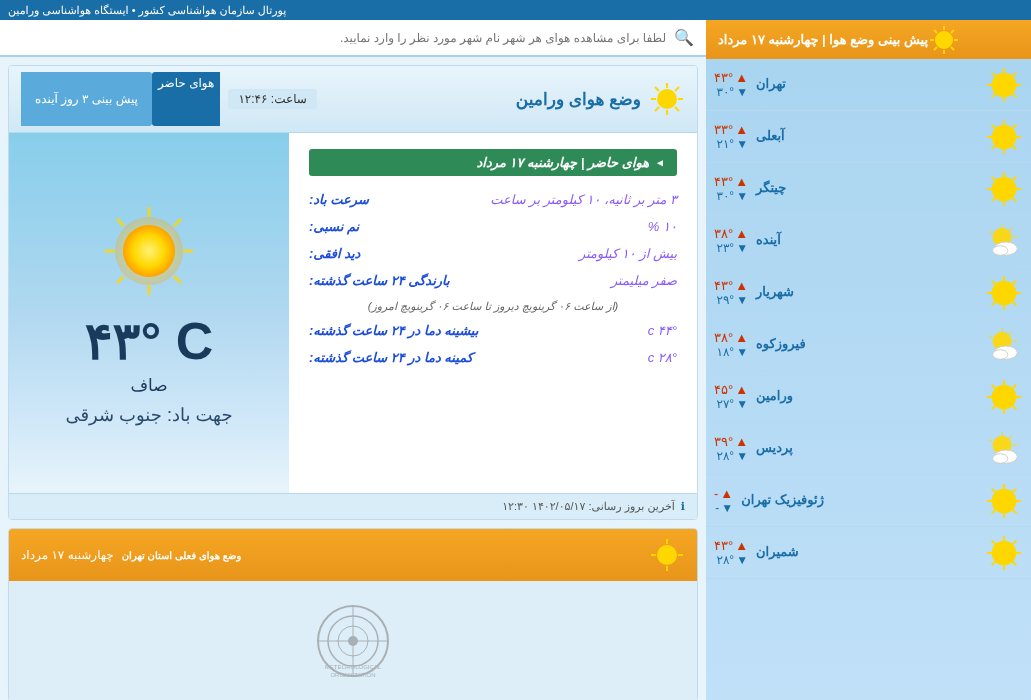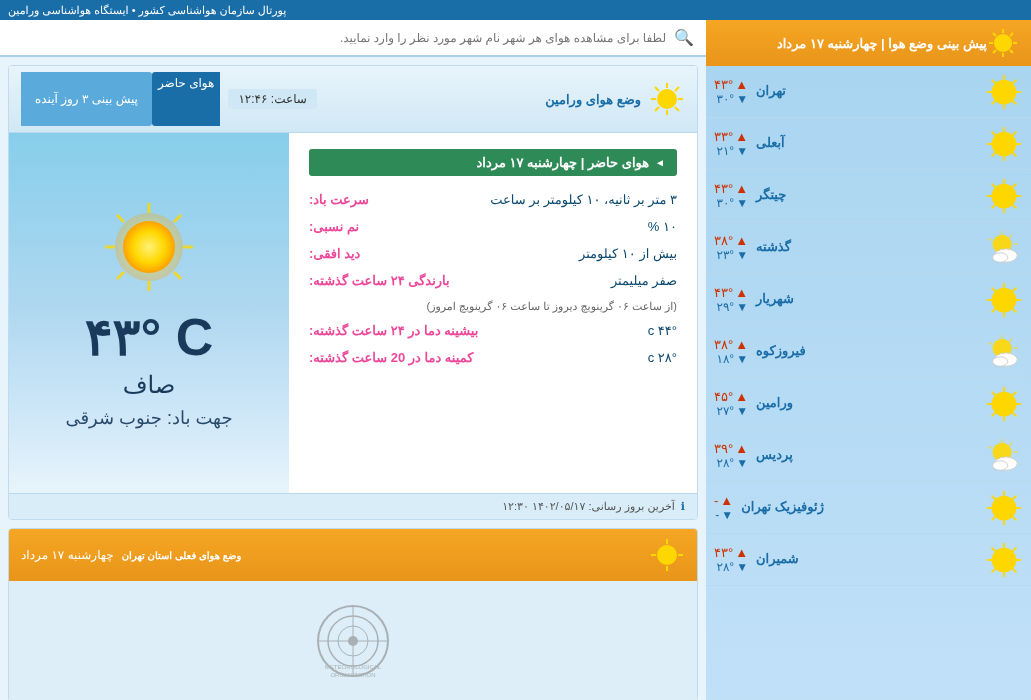--- a/index.html
+++ b/index.html
@@ -40,22 +40,22 @@
     }
 
     .sidebar-header {
       background: linear-gradient(to bottom, #f5a623, #e8951a);
       color: white;
       font-size: 14px;
       font-weight: bold;
       padding: 8px 12px;
       display: flex;
       align-items: center;
-      justify-content: flex-start;
-      height: 46px;
+      justify-content: flex-end;
+      height: 39px;
     }
 
     .city-row {
       display: flex;
       align-items: center;
       padding: 4px 8px;
       border-bottom: 1px solid #b8d8ee;
       height: 52px;
     }
 
@@ -148,21 +148,21 @@
       background: linear-gradient(to bottom, #e8f4fb, #d0e8f5);
       padding: 6px 12px;
       display: flex;
       align-items: center;
       justify-content: space-between;
       border-bottom: 1px solid #b8d8ee;
     }
 
     .weather-card-title {
       color: #1a6ea8;
-      font-size: 13px;
+      font-size: 17px;
       font-weight: bold;
     }
 
     .weather-tabs {
       display: flex;
       gap: 0;
     }
 
     .tab-current {
       background: #1a6ea8;
@@ -192,20 +192,21 @@
 
     
     .weather-body {
       display: flex;
       min-height: 360px;
     }
 
     .weather-details {
       flex: 1;
       padding: 16px 20px;
+      font-style: italic;
     }
 
     .weather-title-bar {
       background: #2e8b57;
       color: white;
       padding: 6px 12px;
       font-size: 13px;
       font-weight: bold;
       border-radius: 3px;
       margin-bottom: 16px;
@@ -222,32 +223,32 @@
     .detail-row {
       display: flex;
       justify-content: space-between;
       margin-bottom: 12px;
       font-size: 13px;
       color: #333;
     }
 
     .detail-label {
       font-weight: bold;
-      color: #ec4899;
+      color: #1d4ed8;
     }
 
     .detail-value {
-      color: #0c4a6e;
+      color: #8b5cf6;
     }
 
     .detail-sub {
       font-size: 11px;
       color: #666;
       margin-top: 2px;
-      text-align: right;
+      text-align: center;
     }
 
     
     .weather-big {
       width: 280px;
       background: linear-gradient(to bottom, #87ceeb 0%, #b0d8f0 50%, #d0e8f8 80%, #e8f4fb 100%);
       display: flex;
       flex-direction: column;
       align-items: center;
       justify-content: center;
@@ -263,21 +264,21 @@
     }
 
     .big-temp {
       font-size: 52px;
       font-weight: bold;
       color: #1a3a5c;
       direction: ltr;
     }
 
     .big-condition {
-      font-size: 24px;
+      font-size: 17px;
       color: #1a3a5c;
       margin-top: 4px;
     }
 
     .wind-direction {
       font-size: 18px;
       color: #2a4a6c;
       margin-top: 8px;
     }
 
@@ -464,21 +465,21 @@
           <line x1="18" y1="2" x2="18" y2="6"></line>
           <line x1="4" y1="10" x2="7" y2="12"></line>
           <line x1="28" y1="6" x2="26" y2="9"></line>
           <line x1="30" y1="16" x2="34" y2="16"></line>
         </g>
         <ellipse cx="22" cy="28" rx="12" ry="7" fill="white" stroke="#ccc" stroke-width="1"></ellipse>
         <ellipse cx="16" cy="30" rx="8" ry="5" fill="white" stroke="#ccc" stroke-width="1"></ellipse>
       </svg>
       </div>
       <div class="city-info">
-        <span class="city-name">گذشته</span>
+        <span class="city-name">آینده</span>
       </div>
       <div class="city-temps" style="margin-right:8px;">
         <div class="temp-high">
           <span>▲</span>
           ۳۸°
         </div>
         <div class="temp-low">
           <span>▼</span>
           ۲۳°
         </div>
@@ -729,21 +730,21 @@
               </div>
               <div style="margin-bottom: 10px;">
                 <div class="detail-row">
       <span class="detail-value">۴۴° c</span>
       <span class="detail-label">بیشینه دما در ۲۴ ساعت گذشته:</span>
     </div>
               </div>
               <div style="margin-bottom: 10px;">
                 <div class="detail-row">
       <span class="detail-value">۲۸° c</span>
-      <span class="detail-label">کمینه دما در 20 ساعت گذشته:</span>
+      <span class="detail-label">کمینه دما در ۲۴ ساعت گذشته:</span>
     </div>
               </div>
             </div>
         </div>
 
         <div class="weather-big">
 
           <svg class="big-sun" viewBox="0 0 100 100">
             <defs>
               <radialGradient id="sunGrad" cx="50%" cy="50%" r="50%">

